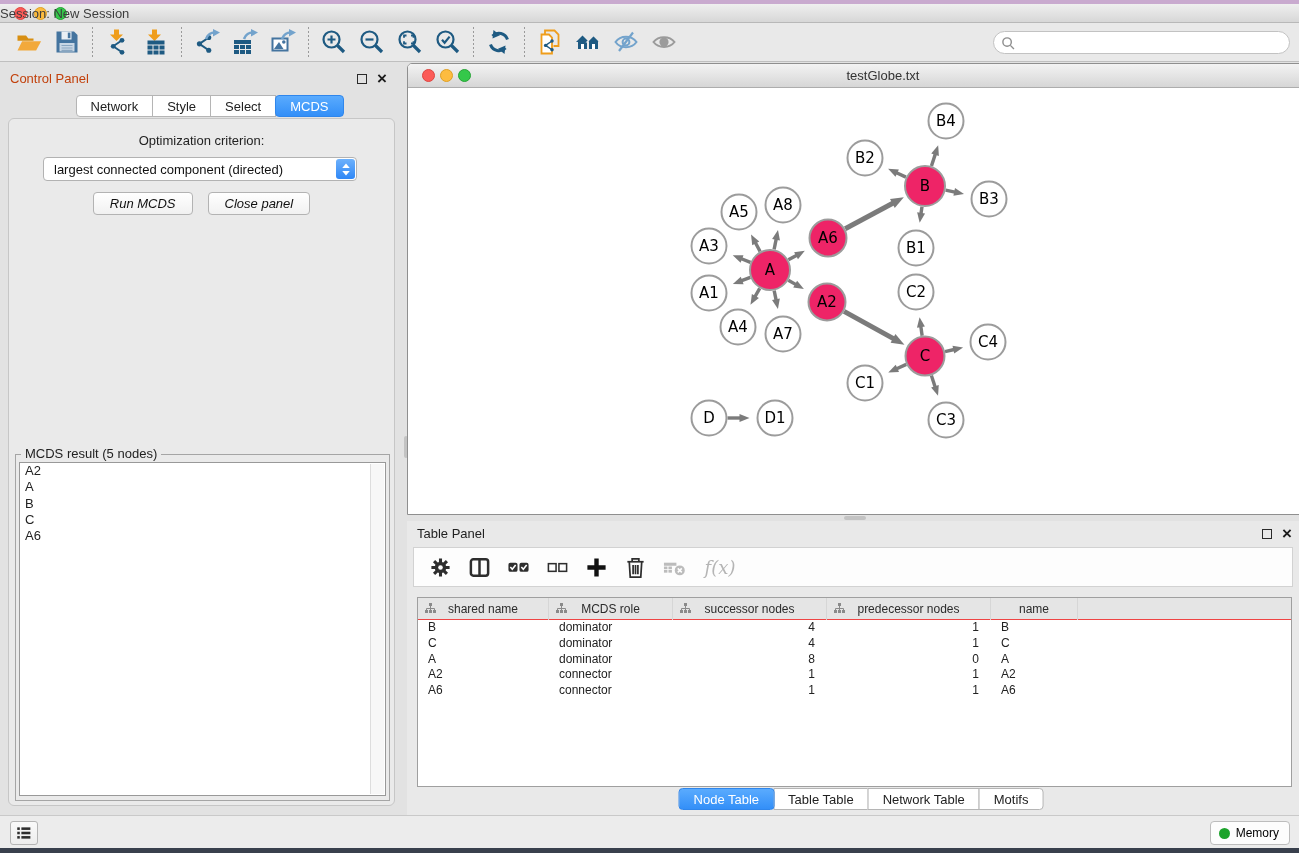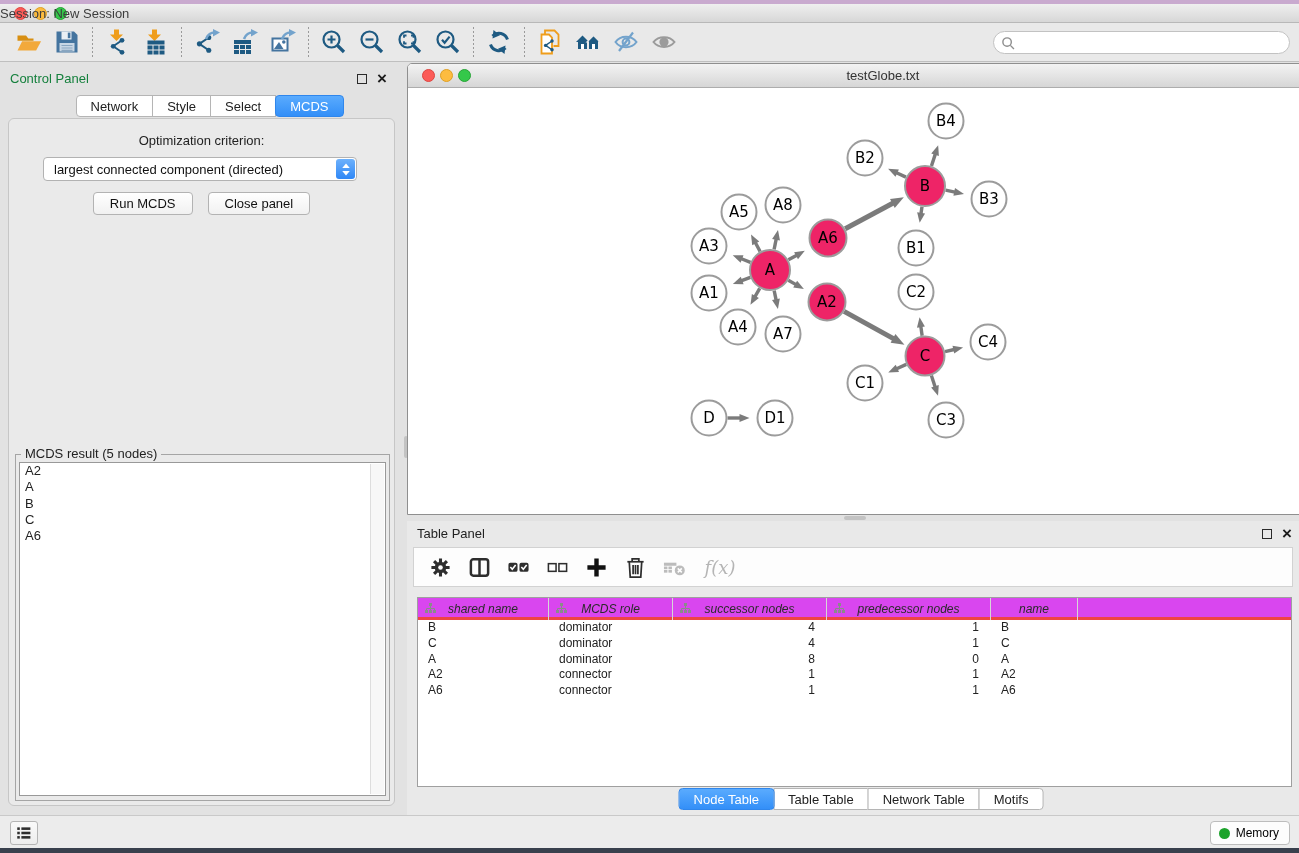--- a/index.html
+++ b/index.html
@@ -29,21 +29,21 @@
             background-image:linear-gradient(#9a9a9a 40%, transparent 40%);
             background-size:1px 4px; }
   .search-wrap { position:absolute; right:9px; top:8px; width:297px; height:23px;
                  background:#fff; border:1px solid #c2c2c2; border-radius:12px; }
   .search-wrap svg { position:absolute; left:7px; top:4px; width:15px; height:15px; }
   .search-wrap input { position:absolute; left:26px; top:1px; width:262px; height:19px;
                        border:none; outline:none; font-size:13px; background:transparent; }
 
   
   .control-panel { position:absolute; left:0; top:62px; width:403px; height:753px; background:#e2e2e2; }
-  .cp-title { position:absolute; left:10px; top:9px; font-size:13px; color:#15803d; }
+  .cp-title { position:absolute; left:10px; top:9px; font-size:13px; color:#c2410c; }
   .float-ico { position:absolute; width:10px; height:10px; border:1.6px solid #2a2a2a; background:transparent; cursor:pointer; }
   .close-ico { position:absolute; font-size:17px; font-weight:900; color:#1a1a1a; line-height:10px; cursor:pointer; }
   .cp-float { left:357px; top:12px; } .cp-close { left:377px; top:12px; }
   .cp-tabs { position:absolute; left:50%; transform:translateX(-50%); top:33px; display:flex; }
   .tab { height:22px; padding:0 14px; font-size:13px; background:#fff; border:1px solid #b5b5b5;
          margin-left:-1px; cursor:pointer; color:#222; }
   .tab:first-child { border-radius:4px 0 0 4px; margin-left:16px; }
   .tab:last-child { border-radius:0 4px 4px 0; }
   .tab.active { background:linear-gradient(#5aabfe,#338ff8); color:#fff; border-color:#2f86ec;
                 border-radius:4px; position:relative; z-index:2; }
@@ -51,21 +51,21 @@
                 background:#eaeaea; border:1px solid #c6c6c6; border-radius:6px; }
   .opt-label { position:absolute; left:0; right:0; top:14px; text-align:center; font-size:13px; }
   .cp-select { position:absolute; left:34px; top:38px; width:314px; height:24px; background:#fff;
                border:1px solid #b2b2b2; border-radius:4px; cursor:pointer; }
   .cp-select .val { position:absolute; left:10px; top:4px; font-size:13px; color:#111; }
   .cp-select .stepper { position:absolute; right:1px; top:1px; width:19px; height:20px;
                border-radius:3px; background:linear-gradient(#6db1fc,#2f87f6); }
   .cp-select .stepper svg { position:absolute; left:4.5px; top:3px; width:10px; height:15px; }
   .cp-buttons { position:absolute; left:0; right:0; top:73px; display:flex; justify-content:center; gap:15px; }
   .btn { height:23px; padding:0 16px; font-size:13px; background:linear-gradient(#ffffff,#f1f1f1);
-         border:1px solid #b3b3b3; border-radius:4px; cursor:pointer; color:#111; }
+         border:1px solid #b3b3b3; border-radius:4px; cursor:pointer; color:#111;font-style:italic; }
   .mcds-group { position:absolute; left:6px; top:335px; width:375px; height:347px;
                 border:1px solid #a5a5a5; }
   .mcds-legend { position:absolute; left:5px; top:-9px; background:#eaeaea; padding:0 4px; font-size:13px; }
   .mcds-list { position:absolute; left:3px; top:7px; width:367px; height:334px; background:#fff;
                border:1px solid #999; overflow:hidden; }
   .mcds-item { font-size:13px; line-height:16.3px; padding-left:5px; }
   .mcds-scroll { position:absolute; right:1px; top:1px; bottom:1px; width:14px;
                  background:#f7f7f7; border-left:1px solid #ddd; }
 
   
@@ -91,21 +91,21 @@
   .tp-float { left:855px; top:8px; } .tp-close { left:875px; top:8px; }
   .tp-toolbar { position:absolute; left:6px; top:26px; width:880px; height:40px;
                 background:#fdfdfd; border:1px solid #d2d2d2; display:flex; align-items:center;
                 padding-left:11px; gap:9px; }
   .tp-btn { width:30px; height:30px; background:none; border:none; display:flex; align-items:center;
             justify-content:center; cursor:pointer; }
   .tp-btn svg { width:23px; height:23px; }
   .tp-btn.fx { font-family:"DejaVu Serif", serif; font-style:italic; font-size:18px; color:#b5b5b5; width:44px; }
   .tp-table { position:absolute; left:10px; top:76px; width:875px; height:190px; background:#fff;
               border:1px solid #9f9f9f; overflow:hidden; }
-  .tp-thead { display:flex; height:22px; background:#d946ef; border-bottom:3px solid #ef4444;font-style:italic; }
+  .tp-thead { display:flex; height:22px; background:#e5e5e5; border-bottom:1px solid #ef4444; }
   .th { position:relative; height:22px; border-right:1px solid #d6d6d6; font-size:12px; color:#2b2b2b;
         display:flex; align-items:center; justify-content:center; cursor:pointer; }
   .th svg { position:absolute; left:7px; top:5px; width:11px; height:11px; }
   .tr { display:flex; height:15.8px; }
   .td { font-size:12px; line-height:15.8px; white-space:nowrap; overflow:hidden; }
   .td.l { padding-left:10px; text-align:left; }
   .td.r { padding-right:12px; text-align:right; }
   .tp-tabs { position:absolute; left:50%; transform:translateX(-50%); top:267px; display:flex; }
 
   

